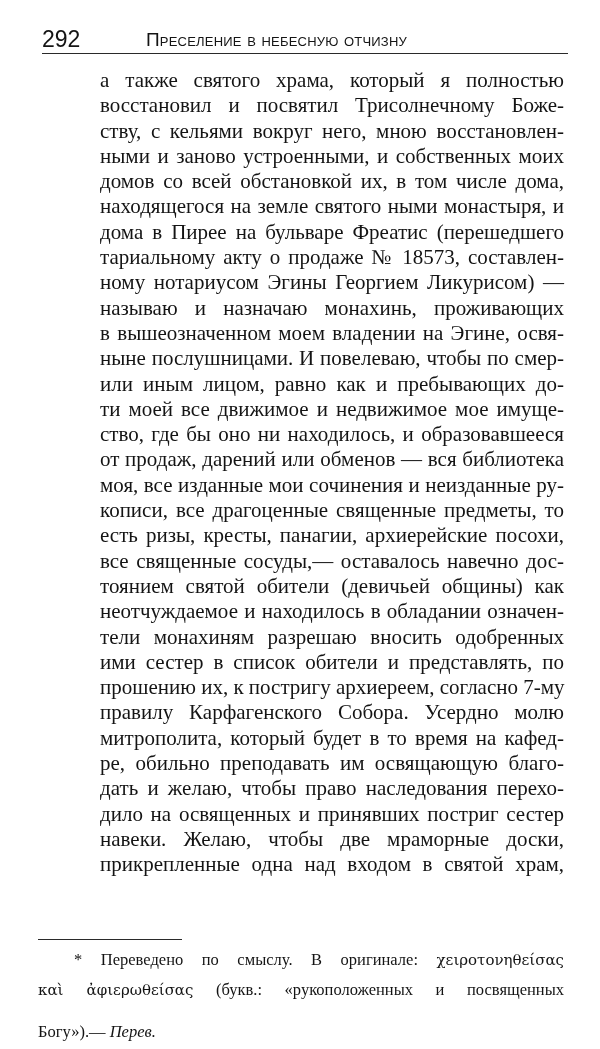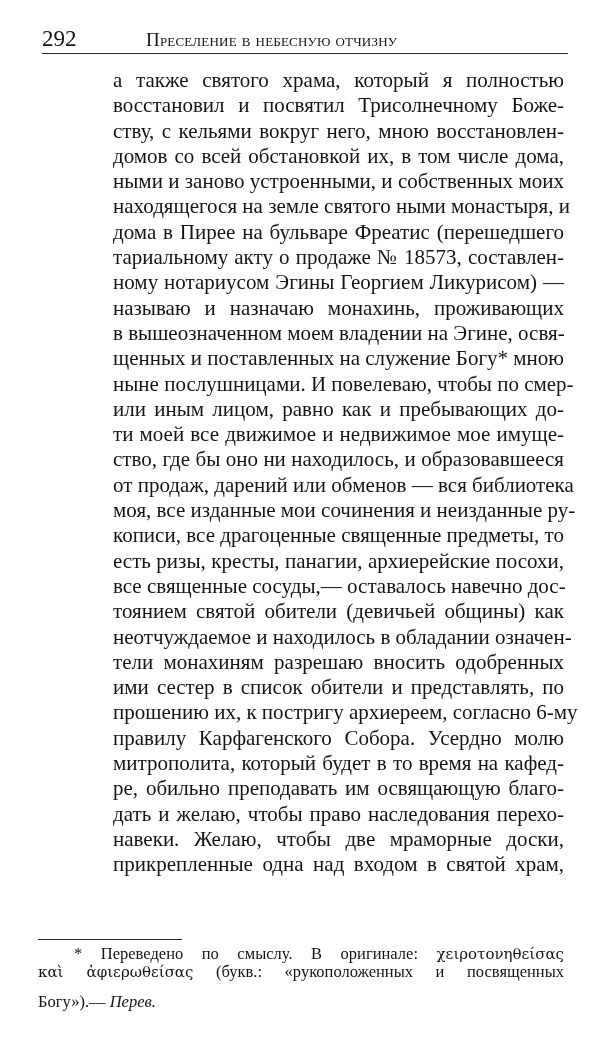--- a/index.html
+++ b/index.html
@@ -1,43 +1,42 @@
 <!DOCTYPE html>
 <html><head>
 <meta charset="utf-8">
 <style>
   html, body { margin: 0; padding: 0; background: #ffffff; }
   body { width: 600px; height: 1049px; position: relative; overflow: hidden; color: #141414; }
   .page { position: absolute; left: 0; top: 0; width: 600px; height: 1049px; }
   .running-head {
     position: absolute; left: 42px; top: 26px; width: 526px; height: 27px;
     border-bottom: 1.4px solid #2a2a2a;
-    font-family: Liberation Serif, serif;
+    font-family: Liberation Sans, sans-serif;
   }
   .page-number { position: absolute; left: 0; top: 0; font-size: 23px; line-height: 26px; }
   .running-title {
     position: absolute; left: 104px; top: 2px; font-size: 19px; line-height: 24px;
     font-variant: small-caps; letter-spacing: 0.2px;
   }
   .body-text {
     position: absolute; left: 100px; top: 68px; width: 464px;
     font-family: "Liberation Serif", serif; font-size: 21px; line-height: 25.3px;
   }
   .body-line {
     display: block; white-space: nowrap; text-align: justify; text-align-last: justify;
     height: 25.3px;
-    margin-left: 13px;
   }
   .footnote-rule {
     position: absolute; left: 38px; top: 939px; width: 144px; height: 0;
     border-top: 1.2px solid #2a2a2a;
   }
   .footnote {
     position: absolute; left: 38px; top: 945px; width: 526px;
-    font-family: "Liberation Serif", serif; font-size: 16.5px; line-height: 18px;
+    font-family: "Liberation Serif", serif; font-size: 16.5px; line-height: 30px;
   }
   .fn-line { display: block; white-space: nowrap; text-align: justify; text-align-last: justify; }
   .fn-line.last { text-align-last: left; margin-top: 12px; }
   .fn-line.first { padding-left: 36px; }
   .greek { font-family: "DejaVu Serif", serif; font-size: 15px; }
   .italic { font-style: italic; }
 </style>
 </head>
 <body>
 
@@ -45,47 +44,47 @@
 
   <div class="running-head">
     <span class="page-number">292</span>
     <span class="running-title">Преселение в небесную отчизну</span>
   </div>
 
   <div class="body-text">
     <span class="body-line">а также святого храма, который я полностью</span>
     <span class="body-line">восстановил и посвятил Трисолнечному Боже-</span>
     <span class="body-line">ству, с кельями вокруг него, мною восстановлен-</span>
+    <span class="body-line">ными и заново устроенными, и собственных моих</span>
     <span class="body-line">домов со всей обстановкой их, в том числе дома,</span>
-    <span class="body-line">ными и заново устроенными, и собственных моих</span>
     <span class="body-line">находящегося на земле святого ными монастыря, и</span>
     <span class="body-line">дома в Пирее на бульваре Фреатис (перешедшего</span>
     <span class="body-line">тариальному акту о продаже № 18573, составлен-</span>
     <span class="body-line">ному нотариусом Эгины Георгием Ликурисом) —</span>
     <span class="body-line">называю и назначаю монахинь, проживающих</span>
     <span class="body-line">в вышеозначенном моем владении на Эгине, освя-</span>
-    <span class="body-line">щенных и поставленных на служение Богу* мною</span>
     <span class="body-line">ныне послушницами. И повелеваю, чтобы по смер-</span>
     <span class="body-line">или иным лицом, равно как и пребывающих до-</span>
     <span class="body-line">ти моей все движимое и недвижимое мое имуще-</span>
     <span class="body-line">ство, где бы оно ни находилось, и образовавшееся</span>
     <span class="body-line">от продаж, дарений или обменов — вся библиотека</span>
     <span class="body-line">моя, все изданные мои сочинения и неизданные ру-</span>
     <span class="body-line">кописи, все драгоценные священные предметы, то</span>
     <span class="body-line">есть ризы, кресты, панагии, архиерейские посохи,</span>
     <span class="body-line">все священные сосуды,— оставалось навечно дос-</span>
     <span class="body-line">тоянием святой обители (девичьей общины) как</span>
     <span class="body-line">неотчуждаемое и находилось в обладании означен-</span>
     <span class="body-line">тели монахиням разрешаю вносить одобренных</span>
     <span class="body-line">ими сестер в список обители и представлять, по</span>
-    <span class="body-line">прошению их, к постригу архиереем, согласно 6-му</span>
+    <span class="body-line">прошению их, к постригу архиереем, согласно 7-му</span>
     <span class="body-line">правилу Карфагенского Собора. Усердно молю</span>
     <span class="body-line">митрополита, который будет в то время на кафед-</span>
     <span class="body-line">ре, обильно преподавать им освящающую благо-</span>
     <span class="body-line">дать и желаю, чтобы право наследования перехо-</span>
+    <span class="body-line">дило на освященных и принявших постриг сестер</span>
     <span class="body-line">навеки. Желаю, чтобы две мраморные доски,</span>
     <span class="body-line">прикрепленные одна над входом в святой храм,</span>
   </div>
 
   <div class="footnote-rule"></div>
 
   <div class="footnote">
     <span class="fn-line first"><span>* Переведено по смыслу. В оригинале:</span> <span class="greek">χειροτονηθείσας</span></span>
     <span class="fn-line"><span class="greek">καὶ ἀφιερωθείσας</span> <span>(букв.: «рукоположенных и посвященных</span></span>
     <span class="fn-line last"><span>Богу»).—</span> <span class="italic">Перев.</span></span>

